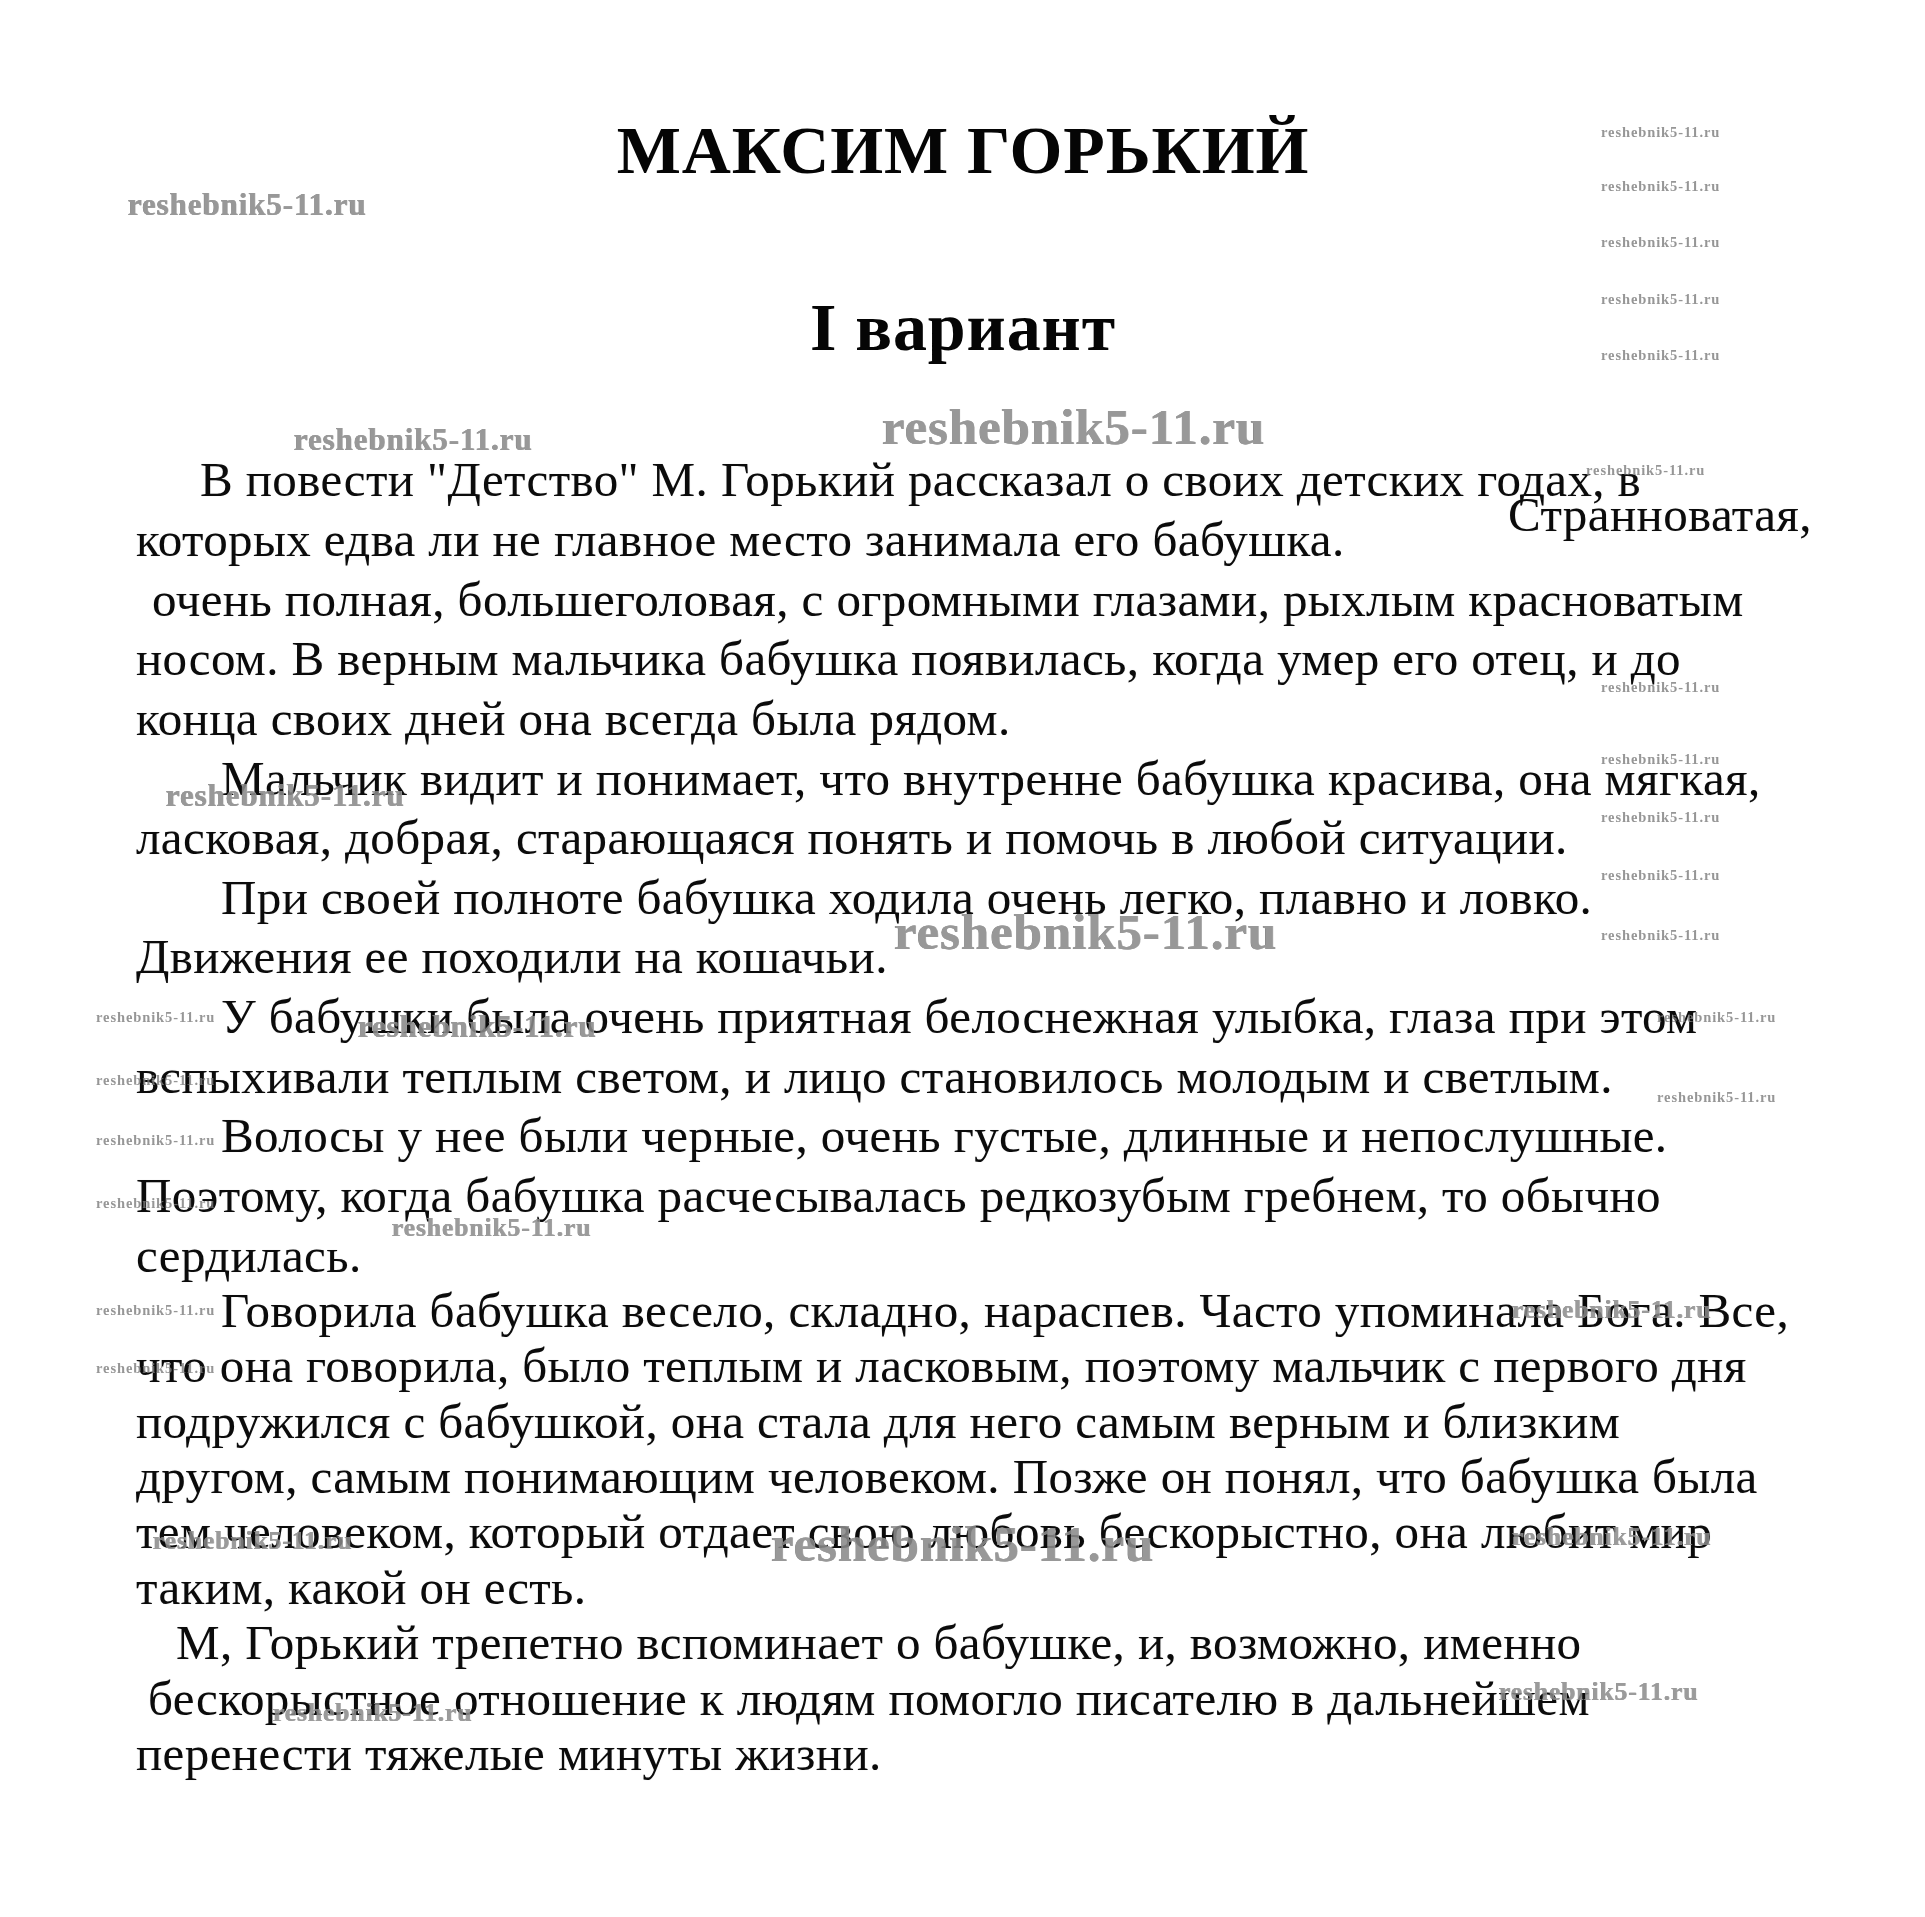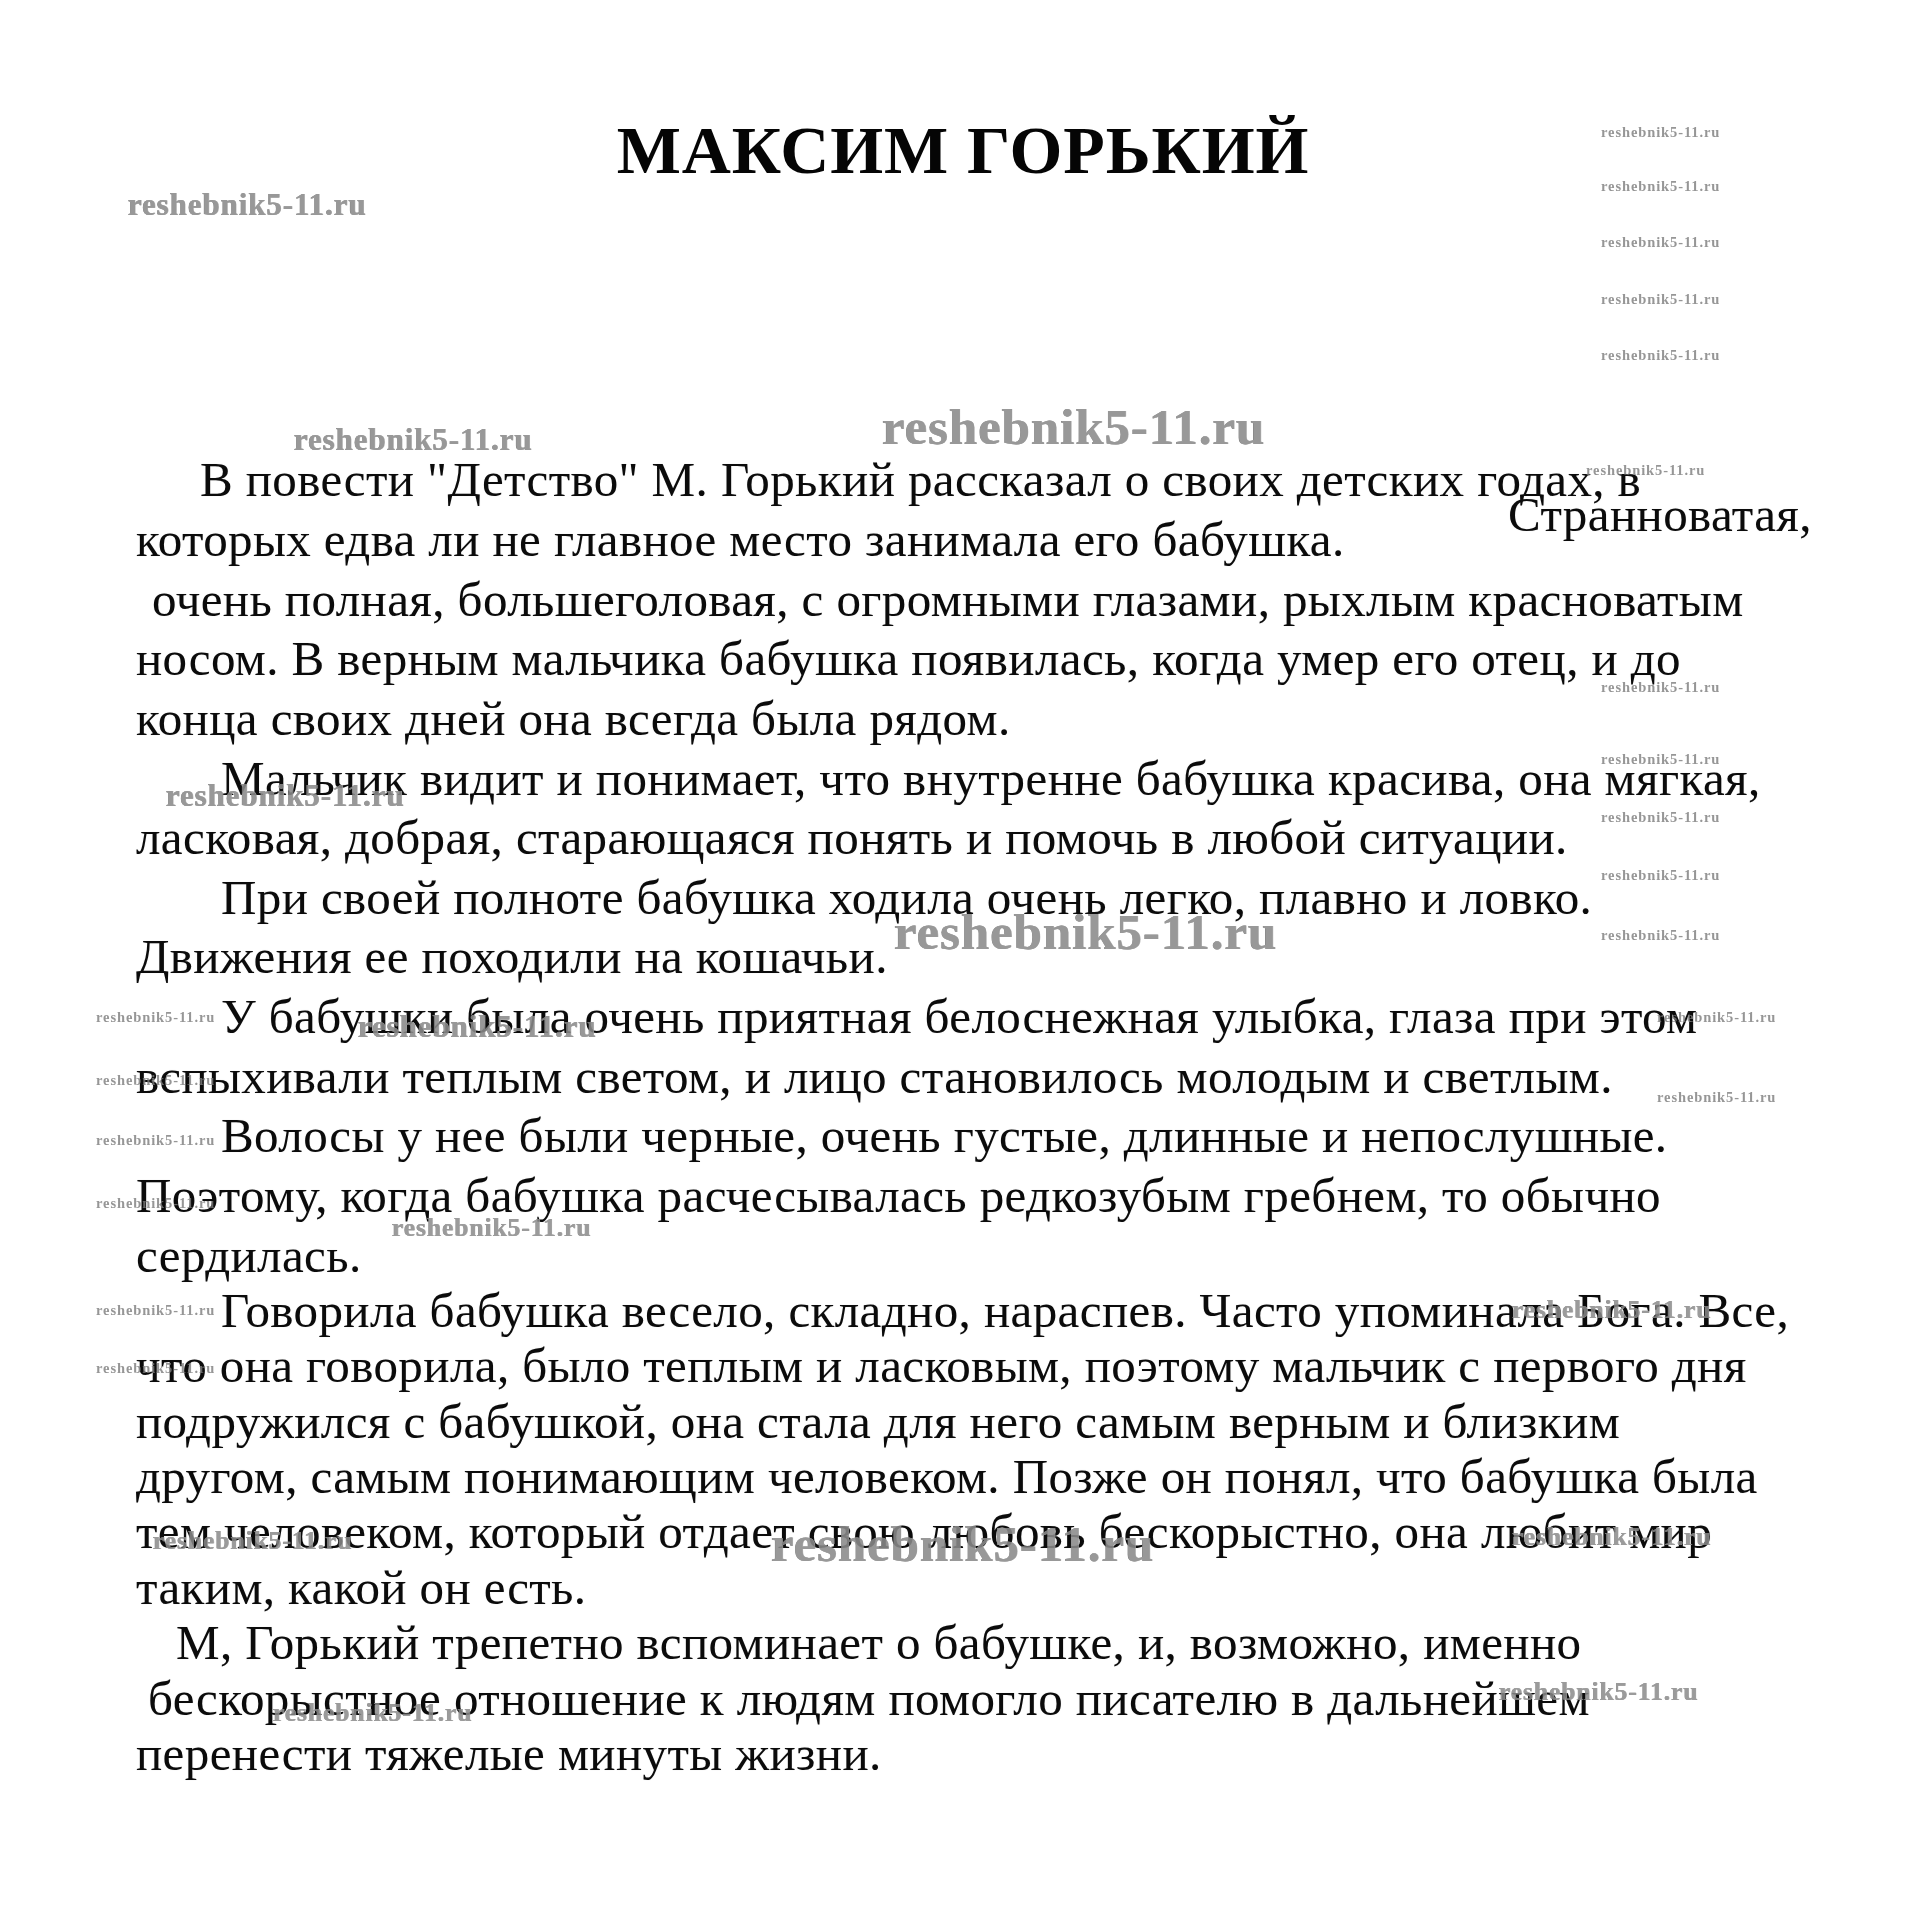--- a/index.html
+++ b/index.html
@@ -46,20 +46,21 @@
   .wm-tiny{font-size:14.5px;opacity:0.8;text-shadow:none;color:#7d7d7d;}
 </style>
 </head>
 <body>
 
 <div class="page">
 
   <div class="hdr author">МАКСИМ ГОРЬКИЙ</div>
 
 
+  <div class="hdr variant">I вариант</div>
 
   <div id="lines">
       <div class="doc-line" style="left: 200px; top: 451px;">В повести "Детство" М. Горький рассказал о своих детских годах, в</div>
       <div class="doc-line" style="left: 136px; top: 511px;">которых едва ли не главное место занимала его бабушка.</div>
       <div class="doc-line" style="left: 1508px; top: 486px;">Странноватая,</div>
       <div class="doc-line" style="left: 152px; top: 571px;">очень полная, большеголовая, с огромными глазами, рыхлым красноватым</div>
       <div class="doc-line" style="left: 136px; top: 630px;">носом. В верным мальчика бабушка появилась, когда умер его отец, и до</div>
       <div class="doc-line" style="left: 136px; top: 690px;">конца своих дней она всегда была рядом.</div>
       <div class="doc-line" style="left: 221px; top: 750px;">Мальчик видит и понимает, что внутренне бабушка красива, она мягкая,</div>
       <div class="doc-line" style="left: 136px; top: 809px;">ласковая, добрая, старающаяся понять и помочь в любой ситуации.</div>

